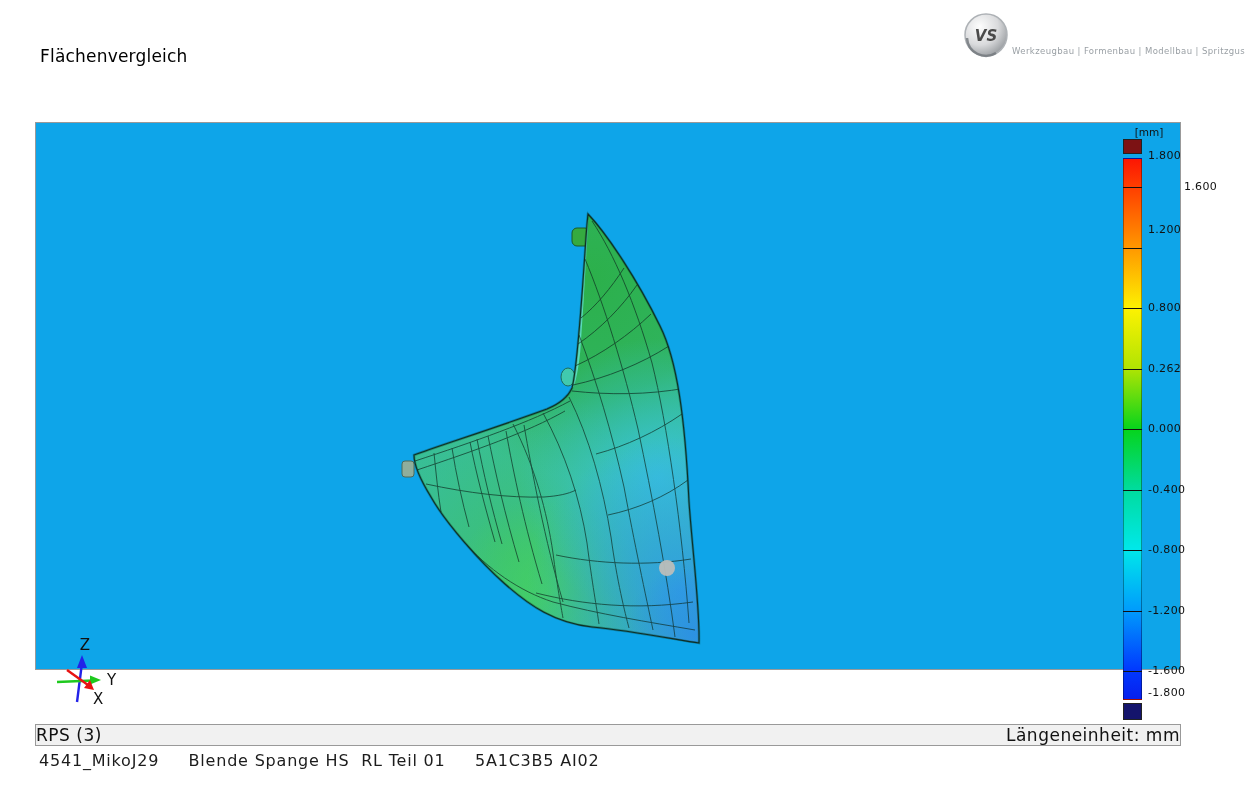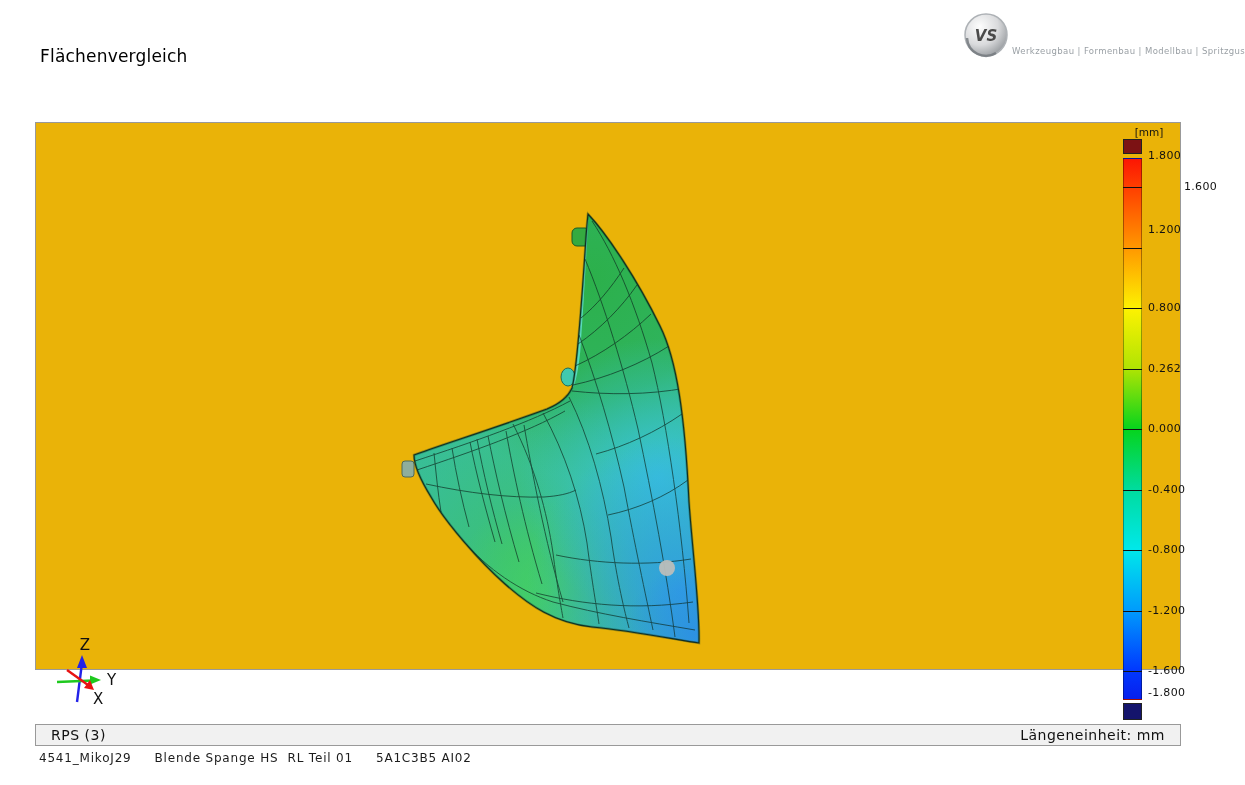--- a/index.html
+++ b/index.html
@@ -11,21 +11,21 @@
   .title { position:absolute; left:40px; top:46px; font-size:17px; color:#000; letter-spacing:0.2px; }
   .logo { position:absolute; left:955px; top:10px; width:270px; height:52px; }
   .logo-emblem { position:absolute; left:8px; top:2px; }
   .logo-word { position:absolute; left:55px; top:7px; font-weight:bold; font-size:25px; letter-spacing:1.5px; white-space:nowrap; }
   .logo-word .vs { color:#8e9499; }
   .logo-word .tooling { color:#1f2b57; }
   .logo-tagline { position:absolute; left:57px; top:36px; font-size:8.5px; color:#9aa0a5; letter-spacing:0.4px; white-space:nowrap; }
 
   
   .viewport { position:absolute; left:35px; top:122px; width:1146px; height:548px;
-              border:1px solid #999; background:#eab308; }
+              border:1px solid #999; background:#0ea5e9; }
   .model-svg { position:absolute; left:0; top:0; }
 
   
   .legend-unit { position:absolute; left:1090px; top:3px; width:46px; text-align:center;
                  font-size:10.5px; color:#111; }
   .legend-clamp { position:absolute; left:1087px; width:19px; border:1px solid #222; }
   .legend-clamp.top { top:16px; height:15px; }
   .legend-clamp.bottom { top:580px; height:17px; }
   .legend-bar { position:absolute; left:1087px; top:35px; width:19px; height:542px;
                 border:1px solid rgba(0,0,0,0.35); }
@@ -33,23 +33,23 @@
                 letter-spacing:0.3px; }
   .tick-line { position:absolute; left:1087px; width:19px; height:1px; background:#111; }
 
   
   .axes { position:absolute; left:5px; top:500px; }
   .axes text { font-size:15px; fill:#111; }
 
   
   .statusbar { position:absolute; left:35px; top:724px; width:1146px; height:22px;
                background:#f1f1f1; border:1px solid #999; display:flex;
-               justify-content:space-between; align-items:center; padding:0 15px;
-               font-size:14px; color:#111; letter-spacing:0.5px; }
-  .footer-line { position:absolute; left:39px; top:751px; font-size:12px; color:#1c1c1c;
+               justify-content:space-between; align-items:center; padding:0 0;
+               font-size:17px; color:#111; letter-spacing:0.5px; }
+  .footer-line { position:absolute; left:39px; top:751px; font-size:16px; color:#1c1c1c;
                  letter-spacing:0.8px; white-space:pre; }
 </style>
 </head>
 <body>
 
 <div class="page">
 
   <div class="title">Flächenvergleich</div>
 
   <div class="logo">

